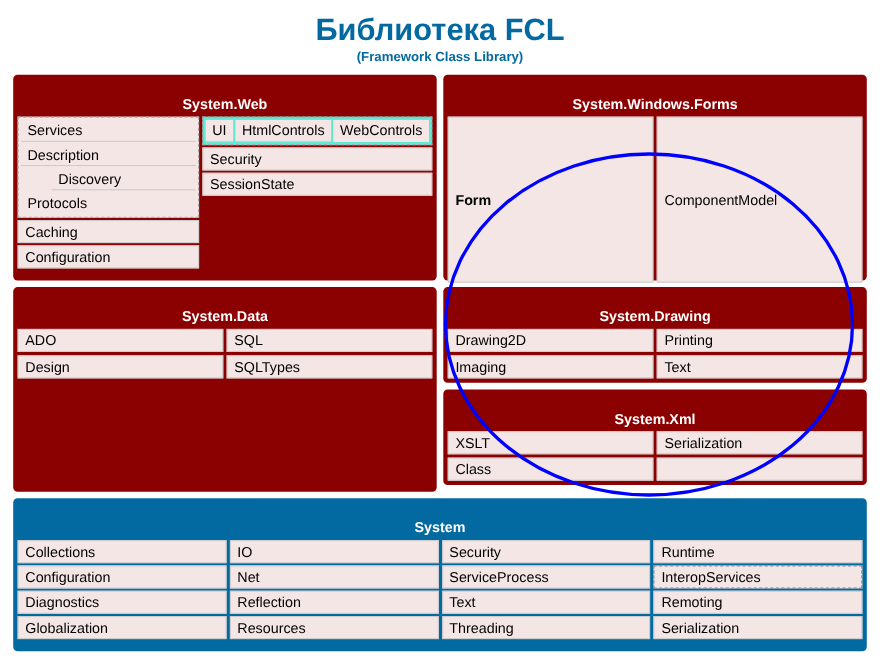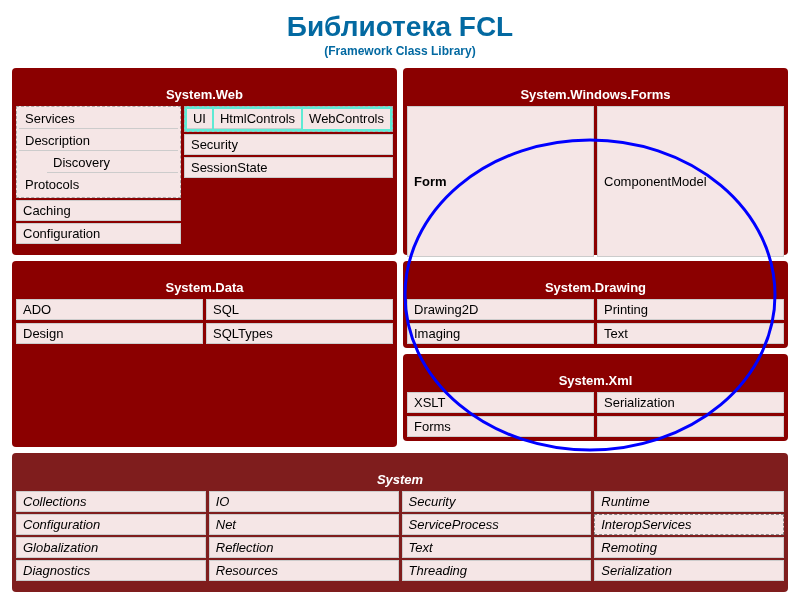--- a/index.html
+++ b/index.html
@@ -51,24 +51,23 @@
       background: #f5e6e6;
       border: 1px solid #ccc;
       padding: 2px 6px;
       font-size: 13px;
       color: #000;
       min-height: 20px;
     }
     
     .system-section {
       grid-column: 1 / 3;
-      background: #7f1d1d;
+      background: #0369a1;
       border-radius: 4px;
       padding: 4px;
-      font-style: italic;
     }
     .system-body {
       display: grid;
       grid-template-columns: 1fr 1fr 1fr 1fr;
       gap: 3px;
     }
     .sys-col {
       display: flex;
       flex-direction: column;
       gap: 2px;
@@ -155,35 +154,35 @@
             <div class="cell">Imaging</div>
             <div class="cell">Text</div>
           </div>
         </div>
 
         <div class="section">
           <div class="section-header">System.Xml</div>
           <div style="display:grid; grid-template-columns:1fr 1fr; gap:3px;">
             <div class="cell">XSLT</div>
             <div class="cell">Serialization</div>
-            <div class="cell">Forms</div>
+            <div class="cell">Class</div>
             <div class="cell"></div>
           </div>
         </div>
       </div>
 
       <div class="system-section">
         <div class="section-header">System</div>
         <div class="system-body">
 
           <div class="sys-col">
             <div class="cell">Collections</div>
             <div class="cell">Configuration</div>
+            <div class="cell">Diagnostics</div>
             <div class="cell">Globalization</div>
-            <div class="cell">Diagnostics</div>
           </div>
 
           <div class="sys-col">
             <div class="cell">IO</div>
             <div class="cell">Net</div>
             <div class="cell">Reflection</div>
             <div class="cell">Resources</div>
           </div>
 
           <div class="sys-col">

